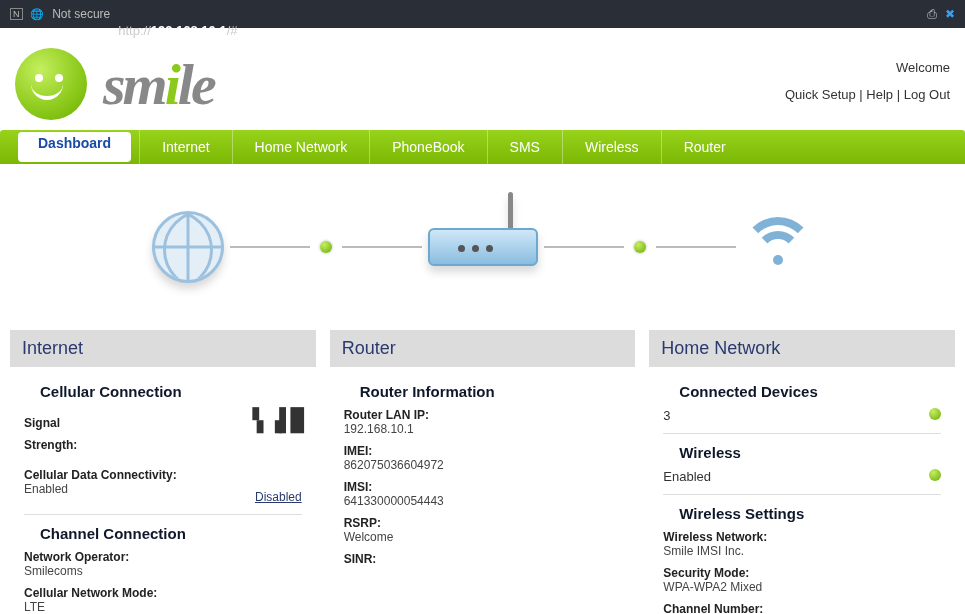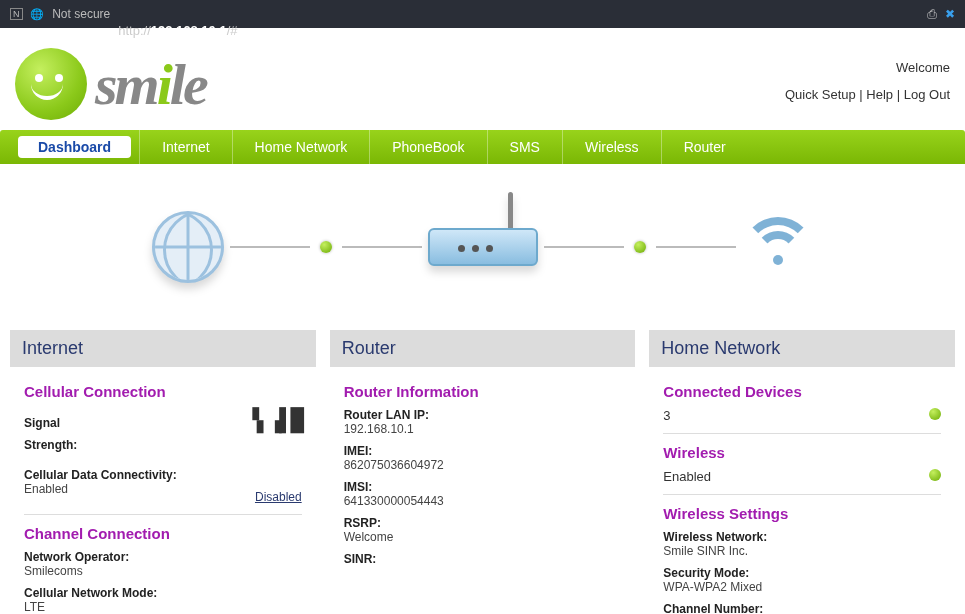--- a/index.html
+++ b/index.html
@@ -9,37 +9,37 @@
     .browser-bar { background: #2a2e37; color: #bbb; height: 28px; display: flex; align-items: center; padding: 0 10px; font-size: 12px; gap: 8px; }
     .browser-bar .addr { color: #ccc; font-size: 13px; margin-top: 33px; }
     .browser-bar .addr .bold { color: #fff; font-weight: bold; }
     .browser-bar .spacer { flex: 1; }
     .lock-ico { font-size: 11px; }
 
     .page { width: 965px; background: #fff; }
 
     
     .header { display: flex; justify-content: space-between; align-items: flex-start; padding: 20px 15px 10px 15px; }
-    .logo { display: flex; align-items: center; gap: 8px; }
+    .logo { display: flex; align-items: center; gap: 16px; }
     .logo-face { width: 72px; height: 72px; border-radius: 50%; background: radial-gradient(circle at 35% 30%, #c4ef5e, #8bc91a 60%, #6cab04); position: relative; }
     .logo-face::before, .logo-face::after { content:''; position:absolute; width:8px; height:8px; background:#fff; border-radius:50%; top:26px; }
     .logo-face::before { left:20px; }
     .logo-face::after { left:40px; }
     .logo-face .mouth { position:absolute; width:32px; height:16px; border:4px solid #fff; border-top:none; border-left:none; border-right:none; border-radius:0 0 20px 20px; left:16px; top:36px; }
     .logo-text { font-size: 58px; font-style: italic; font-weight: 600; color: #888; letter-spacing: -3px; font-family: Georgia, serif; }
     .logo-text .dot { color:#8bc91a; }
     .header-links { text-align: right; font-size: 13px; color: #333; padding-top: 12px; }
     .header-links a { color: #333; text-decoration: none; cursor: pointer; }
     .header-links .welcome { display:block; margin-bottom: 12px; }
 
     
     .navbar { background: linear-gradient(#98d31b, #7ab704); height: 34px; display: flex; align-items: center; padding: 0 18px; border-radius: 3px 3px 0 0; }
     .navbar .tab { color: #fff; font-size: 14px; padding: 0 22px; height: 34px; line-height: 34px; cursor: pointer; border-left: 1px solid rgba(255,255,255,0.35); }
     .navbar .tab:first-child { border-left: none; }
-    .navbar .tab.active { background: #fff; color: #1a4aa8; font-weight: bold; border-radius: 4px; height: 22px; line-height: 22px; margin: 0 8px 0 0; padding: 0 20px; border: none; }
+    .navbar .tab.active { background: #fff; color: #1a4aa8; font-weight: bold; border-radius: 4px; height: 30px; line-height: 22px; margin: 0 8px 0 0; padding: 0 20px; border: none; }
 
     
     .status-row { display: flex; align-items: center; justify-content: center; gap: 6px; height: 130px; margin: 18px 0; }
     .conn-line { width: 80px; height: 2px; background: #bbb; position: relative; }
     .conn-dot { width: 12px; height: 12px; background: radial-gradient(circle at 35% 30%, #c4ef5e, #6cab04); border-radius: 50%; margin: 0 4px; box-shadow: 0 0 3px rgba(0,0,0,0.3); }
     .globe { width: 72px; height: 72px; border-radius: 50%; background: #e4eef7; border: 3px solid #9cc1df; position:relative; overflow:hidden; filter: drop-shadow(0 6px 4px rgba(0,0,0,0.15)); }
     .globe::before { content:''; position:absolute; left:0; right:0; top:50%; height:3px; background:#9cc1df; transform:translateY(-50%);}
     .globe::after { content:''; position:absolute; top:0; bottom:0; left:50%; width:3px; background:#9cc1df; transform:translateX(-50%); }
     .globe .arc1, .globe .arc2 { position:absolute; border:3px solid #9cc1df; border-radius:50%; }
     .globe .arc1 { left:-22px; top:-4px; width:80px; height:80px; }
@@ -53,21 +53,21 @@
     .wifi-ico .arc { position:absolute; border:8px solid transparent; border-top-color:#7fb2d6; border-radius:50%; left:50%; transform:translateX(-50%); }
     .wifi-ico .a1 { width:72px; height:72px; top:0; }
     .wifi-ico .a2 { width:46px; height:46px; top:14px; }
     .wifi-ico .dot { position:absolute; width:10px; height:10px; background:#7fb2d6; border-radius:50%; left:50%; transform:translateX(-50%); top:38px; }
 
     
     .panels { display: flex; gap: 14px; padding: 0 10px 20px 10px; align-items: flex-start; }
     .panel { background: #fff; flex: 1; min-width: 0; }
     .panel-header { background: #dcdcdc; padding: 8px 12px; color: #2a3a6f; font-size: 18px; }
     .panel-body { padding: 10px 14px; }
-    .panel h3 { color: #a21caf; font-size: 15px; margin: 6px 0 8px 0; }
+    .panel h3 { color: #0f172a; font-size: 15px; margin: 6px 0 8px 16px; }
     .panel .section { border-bottom: 1px solid #ddd; padding-bottom: 10px; margin-bottom: 10px; }
     .panel .section:last-child { border-bottom: none; }
     .kv { margin: 8px 0; }
     .kv .k { font-weight: bold; font-size: 12px; color: #222; }
     .kv .v { font-size: 12px; color: #444; }
     .row-flex { display:flex; justify-content:space-between; }
     .link-a { color:#2a3a6f; text-decoration: underline; font-size:12px; cursor:pointer; }
     .status-dot { width:12px; height:12px; border-radius:50%; background: radial-gradient(circle at 35% 30%, #c4ef5e, #6cab04); display:inline-block; }
     .sig-icon { font-family: monospace; font-size: 22px; letter-spacing:-2px; font-weight:bold; }
   </style>
@@ -221,21 +221,21 @@
           <h3>Wireless</h3>
           <div class="row-flex">
             <span class="v">Enabled</span>
             <span class="status-dot"></span>
           </div>
         </div>
         <div class="section">
           <h3>Wireless Settings</h3>
           <div class="kv">
             <div class="k">Wireless Network:</div>
-            <div class="v">Smile SINR Inc.</div>
+            <div class="v">Smile IMSI Inc.</div>
           </div>
           <div class="kv">
             <div class="k">Security Mode:</div>
             <div class="v">WPA-WPA2 Mixed</div>
           </div>
           <div class="kv">
             <div class="k">Channel Number:</div>
           </div>
         </div>
       </div>

